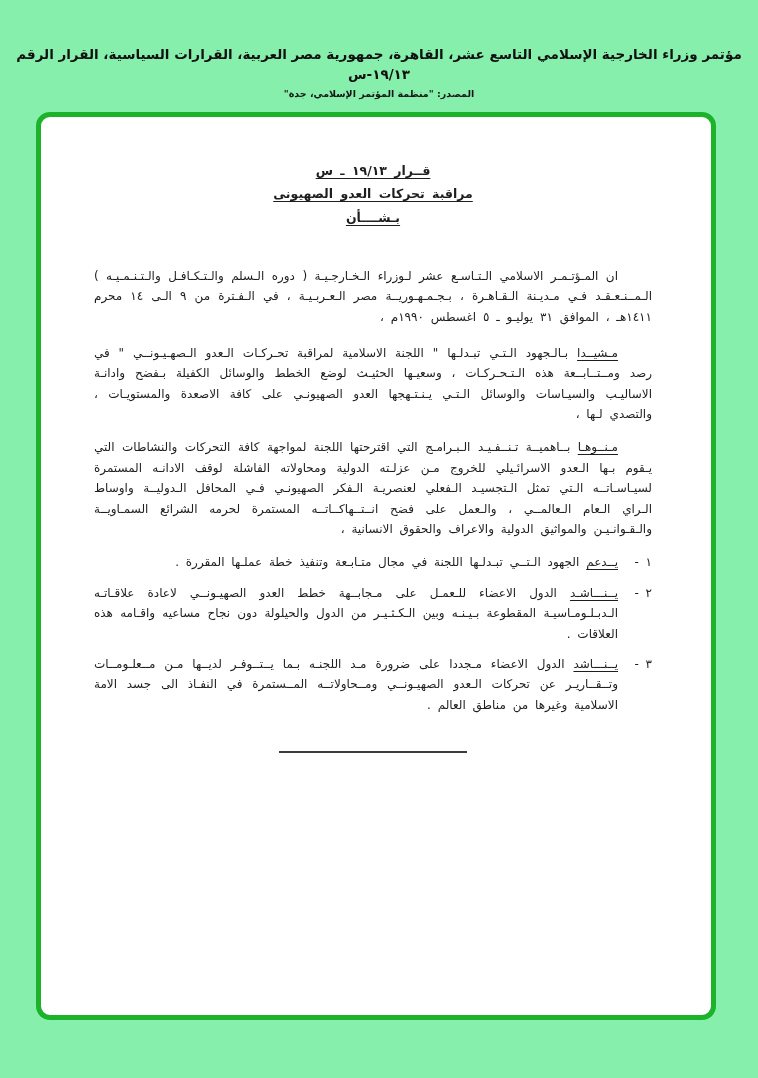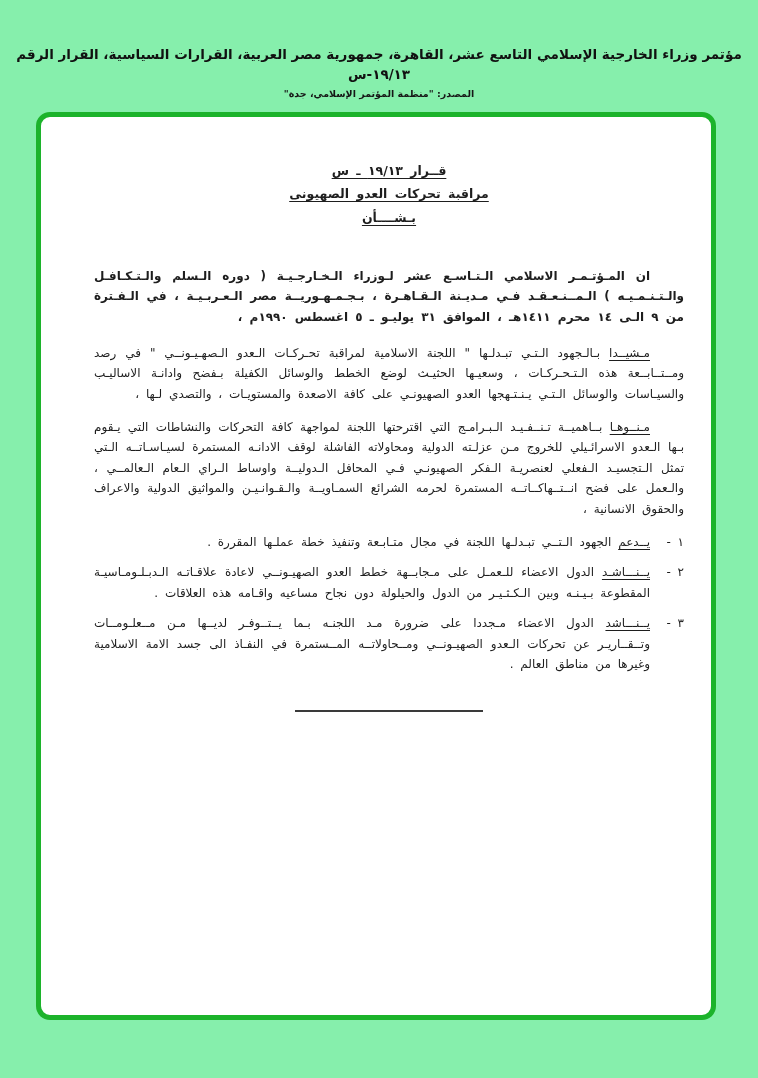--- a/index.html
+++ b/index.html
@@ -52,21 +52,21 @@
     box-sizing: border-box;
   }
   
   .doc {
     position: absolute;
     top: 112px;
     left: 36px;
     width: 680px;
     height: 908px;
     box-sizing: border-box;
-    padding: 48px 32px 0 58px;
+    padding: 48px 64px 0 58px;
     color: #1e1e1e;
     font-size: 12px;
     line-height: 1.7;
     word-spacing: 3px;
   }
   .doc-title {
     text-align: center;
     font-weight: bold;
     margin-bottom: 38px;
   }
@@ -78,21 +78,21 @@
   }
   .para {
     text-align: justify;
     margin: 0 0 12px 0;
   }
   .para.indent { text-indent: 34px; }
   .lead {
     text-decoration: underline;
     text-underline-offset: 3px;
   }
-  .preamble { margin-bottom: 16px; font-weight: bold; }
+  .preamble { margin-bottom: 16px; }
   .clause-gap { margin-bottom: 13px; }
   .item {
     display: flex;
     margin: 0 0 10px 0;
   }
   .item .num {
     flex: 0 0 34px;
     white-space: nowrap;
   }
   .item .body {

